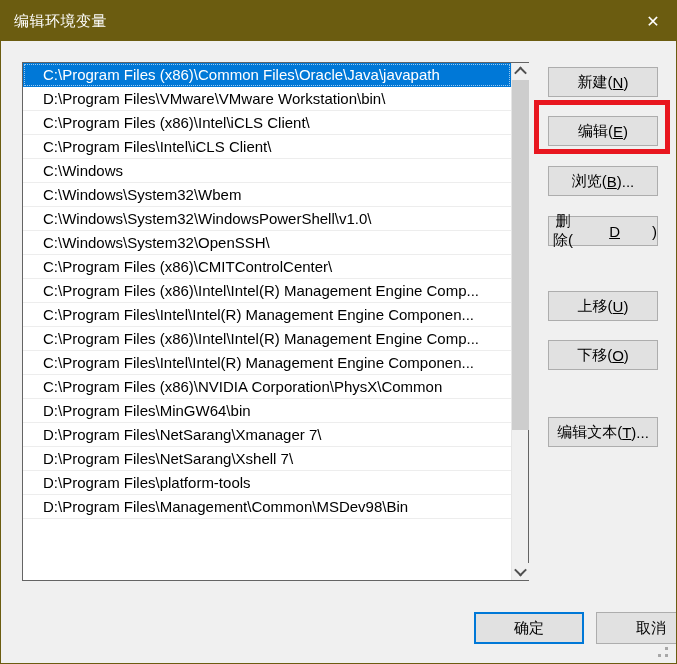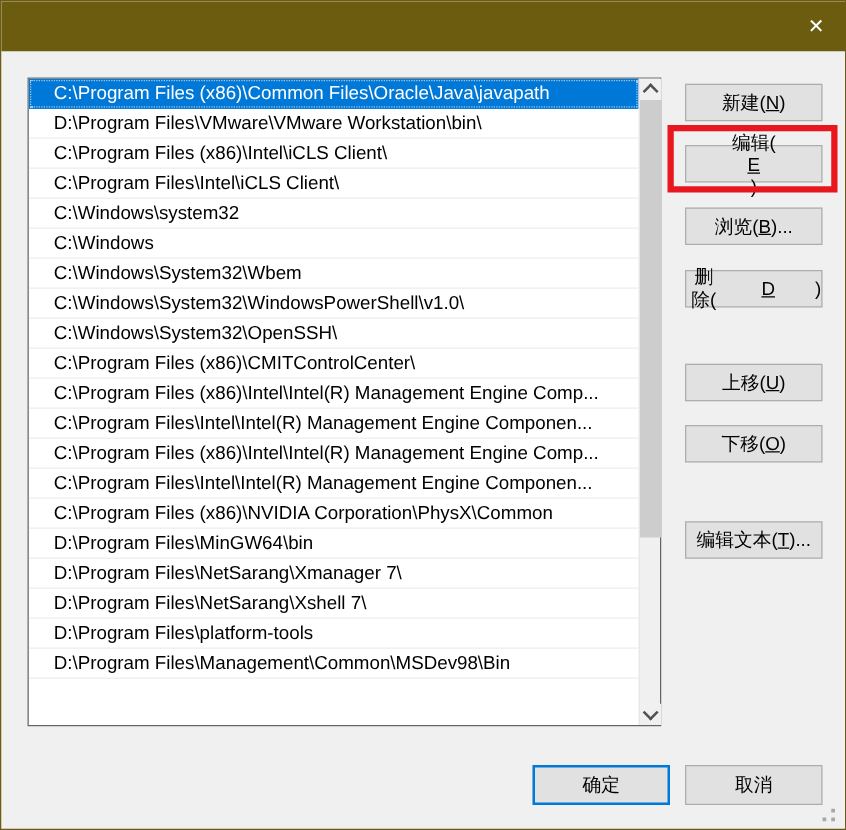--- a/index.html
+++ b/index.html
@@ -60,77 +60,75 @@
   }
   
   .side-btn {
     position:absolute; left:547px; width:110px; height:30px;
     background:#e1e1e1; border:1px solid #adadad; box-sizing:border-box;
     font-size:15px; color:#000;
     display:flex; align-items:center; justify-content:center;
     font-family:"Liberation Sans", sans-serif; padding:0; cursor:default;
   }
   .btn-new      { top:66px; }
-  .btn-edit     { top:115px;flex-direction:column; }
+  .btn-edit     { top:115px; }
   .btn-browse   { top:165px; }
   .btn-delete   { top:215px;gap:32px; }
   .btn-moveup   { top:290px; }
   .btn-movedown { top:339px;text-align:right; }
   .btn-edittext { top:416px; }
   .ak { text-decoration:underline; }
   
   .annotation {
     position:absolute; left:533px; top:99px; width:136px; height:54px;
     border:5px solid #e8161f; box-sizing:border-box; pointer-events:none;
   }
   
   .footer-btn {
     position:absolute; top:611px; width:110px; height:32px;
     background:#e1e1e1; box-sizing:border-box; font-size:15px; color:#000;
     display:flex; align-items:center; justify-content:center;
-    font-family:"Liberation Sans", sans-serif; padding:0; cursor:default;
+    font-family:"Liberation Sans", sans-serif; padding:0; cursor:default;margin-left:48px;
   }
   .btn-ok     { left:425px; border:2px solid #0078d7; }
   .btn-cancel { left:547px; border:1px solid #adadad; }
   
   .grip { position:absolute; right:8px; bottom:6px; width:10px; height:10px; }
   .grip i {
     position:absolute; width:3px; height:3px; background:#a8a8a8; display:block;
   }
   .grip i:nth-child(1) { right:0; top:0; }
   .grip i:nth-child(2) { right:0; bottom:0; }
   .grip i:nth-child(3) { left:0;  bottom:0; }
 </style>
 </head>
 <body>
 
 <div class="window">
 
   <div class="titlebar">
+    <div class="title">编辑环境变量</div>
     <div class="close-btn">
       <span>✕</span>
     </div>
   </div>
 
   <div class="listbox">
     <div class="rows">
         <div class="row selected">
     <span>C:\Program Files (x86)\Common Files\Oracle\Java\javapath</span>
   </div>
         <div class="row">
     <span>D:\Program Files\VMware\VMware Workstation\bin\</span>
   </div>
         <div class="row">
     <span>C:\Program Files (x86)\Intel\iCLS Client\</span>
   </div>
         <div class="row">
     <span>C:\Program Files\Intel\iCLS Client\</span>
-  </div>
-        <div class="row">
-    <span>C:\Windows\system32</span>
   </div>
         <div class="row">
     <span>C:\Windows</span>
   </div>
         <div class="row">
     <span>C:\Windows\System32\Wbem</span>
   </div>
         <div class="row">
     <span>C:\Windows\System32\WindowsPowerShell\v1.0\</span>
   </div>

